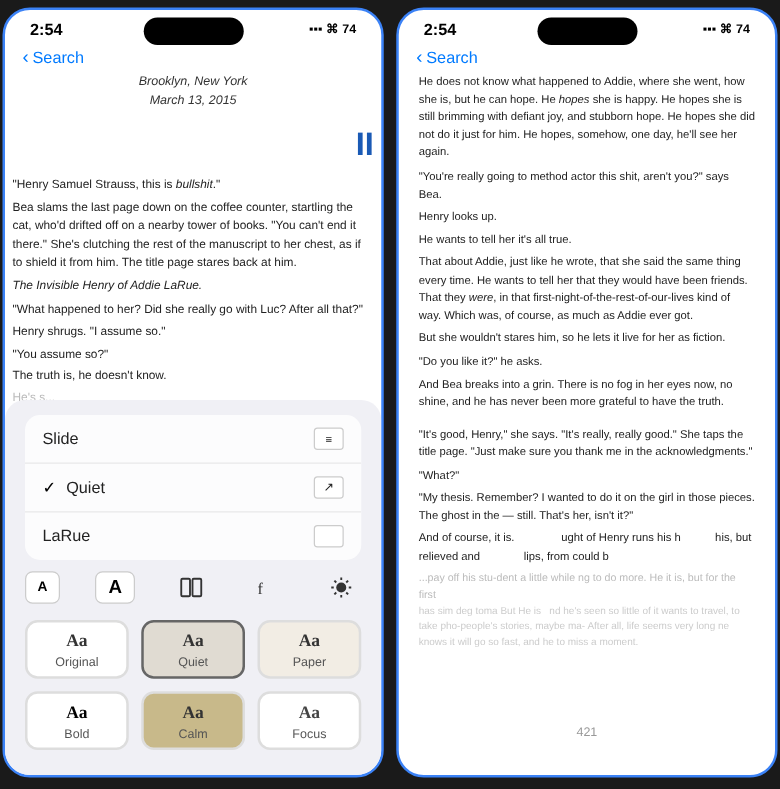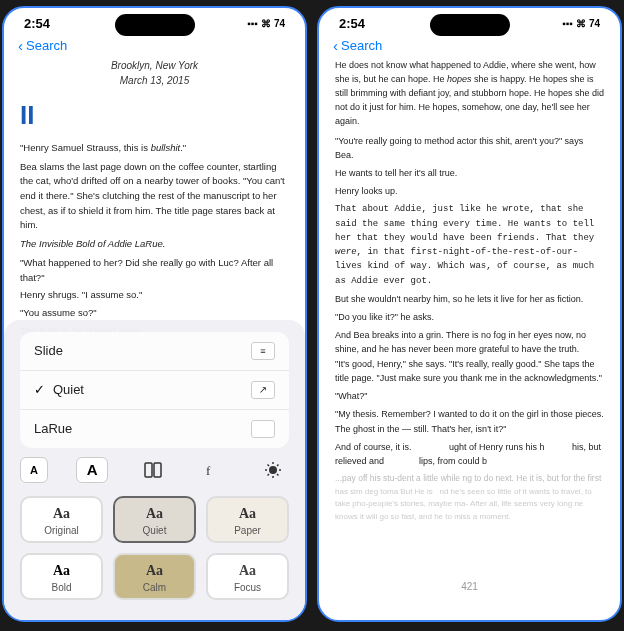--- a/index.html
+++ b/index.html
@@ -61,36 +61,36 @@
     .back-btn {
       color: #007aff;
       display: flex;
       align-items: center;
       gap: 3px;
       font-size: 13px;
     }
     .back-chevron { font-size: 15px; }
     
     .book-content {
-      padding: 0 16px;
+      padding: 0 6px;
       font-size: 9.5px;
       line-height: 1.55;
       color: #222;
       flex: 1;
       overflow: hidden;
     }
     .book-header {
       text-align: center;
       font-style: italic;
       font-size: 10px;
       margin-bottom: 6px;
       color: #333;
     }
     .chapter-num {
-      text-align: left;
+      text-align: right;
       font-size: 26px;
       font-weight: 700;
       color: #1a5ab5;
       margin-bottom: 6px;
     }
     
     .bottom-panel {
       position: absolute;
       bottom: 0;
       left: 0;
@@ -223,21 +223,21 @@
     </div>
 
     <div class="book-content">
       <div class="book-header">
         <span>Brooklyn, New York</span><br>
         <span>March 13, 2015</span>
       </div>
       <div class="chapter-num">II</div>
       <p style="margin-bottom:4px;font-size:9.5px;">"Henry Samuel Strauss, this is <em>bullshit</em>."</p>
       <p style="margin-bottom:4px;font-size:9.5px;">Bea slams the last page down on the coffee counter, startling the cat, who'd drifted off on a nearby tower of books. "You can't end it there." She's clutching the rest of the manuscript to her chest, as if to shield it from him. The title page stares back at him.</p>
-      <p style="margin-bottom:4px;font-size:9.5px;font-style:italic;">The Invisible Bold of Addie LaRue.</p>
+      <p style="margin-bottom:4px;font-size:9.5px;font-style:italic;">The Invisible Henry of Addie LaRue.</p>
       <p style="margin-bottom:3px;font-size:9.5px;">"What happened to her? Did she really go with Luc? After all that?"</p>
       <p style="margin-bottom:3px;font-size:9.5px;">Henry shrugs. "I assume so."</p>
       <p style="margin-bottom:3px;font-size:9.5px;">"You assume so?"</p>
       <p style="margin-bottom:3px;font-size:9.5px;">The truth is, he doesn't know.</p>
       <p style="font-size:9.5px;color:#bbb;">He's s...</p>
     </div>
 
     <div class="bottom-panel">
 
       <div class="slide-options">
@@ -330,28 +330,28 @@
     <div class="nav-bar">
       <div class="back-btn">
         <span class="back-chevron">‹</span>
         <span>Search</span>
       </div>
     </div>
 
     <div class="right-phone-content" style="font-size:9px;line-height:1.58;padding:0 16px;">
       <p style="margin-bottom:5px;">He does not know what happened to Addie, where she went, how she is, but he can hope. He <em>hopes</em> she is happy. He hopes she is still brimming with defiant joy, and stubborn hope. He hopes she did not do it just for him. He hopes, somehow, one day, he'll see her again.</p>
       <p style="margin-bottom:4px;">"You're really going to method actor this shit, aren't you?" says Bea.</p>
+      <p style="margin-bottom:4px;">Henry looks up.</p>
       <p style="margin-bottom:4px;">He wants to tell her it's all true.</p>
-      <p style="margin-bottom:4px;">Henry looks up.</p>
-      <p style="margin-bottom:4px;font-family:Liberation Mono, monospace;">That about Addie, just like he wrote, that she said the same thing every time. He wants to tell her that they would have been friends. That they <em>were</em>, in that first-night-of-the-rest-of-our-lives kind of way. Which was, of course, as much as Addie ever got.</p>
-      <p style="margin-bottom:4px;">But she wouldn't nearby him, so he lets it live for her as fiction.</p>
+      <p style="margin-bottom:4px;">That about Addie, just like he wrote, that she said the same thing every time. He wants to tell her that they would have been friends. That they <em>were</em>, in that first-night-of-the-rest-of-our-lives kind of way. Which was, of course, as much as Addie ever got.</p>
+      <p style="margin-bottom:4px;">But she wouldn't stares him, so he lets it live for her as fiction.</p>
       <p style="margin-bottom:4px;">"Do you like it?" he asks.</p>
-      <p style="margin-bottom:0;">And Bea breaks into a grin. There is no fog in her eyes now, no shine, and he has never been more grateful to have the truth.</p>
+      <p style="margin-bottom:12px;">And Bea breaks into a grin. There is no fog in her eyes now, no shine, and he has never been more grateful to have the truth.</p>
       <p style="margin-bottom:4px;">"It's good, Henry," she says. "It's really, really good." She taps the title page. "Just make sure you thank me in the acknowledgments."</p>
       <p style="margin-bottom:4px;">"What?"</p>
       <p style="margin-bottom:4px;">"My thesis. Remember? I wanted to do it on the girl in those pieces. The ghost in the — still. That's her, isn't it?"</p>
       <p style="margin-bottom:4px;">And of course, it is. &nbsp;&nbsp;&nbsp;&nbsp;&nbsp;&nbsp;&nbsp;&nbsp;&nbsp;&nbsp;&nbsp;&nbsp;&nbsp;&nbsp;ught of Henry runs his h&nbsp;&nbsp;&nbsp;&nbsp;&nbsp;&nbsp;&nbsp;&nbsp;&nbsp;&nbsp;&nbsp;his, but relieved and &nbsp;&nbsp;&nbsp;&nbsp;&nbsp;&nbsp;&nbsp;&nbsp;&nbsp;&nbsp;&nbsp;&nbsp;&nbsp;lips, from could b</p>
-      <p style="color:#bbb;font-size:8.5px;margin-top:2px;">...pay off his stu-dent a little while ng to do next. He it is, but for the first</p>
+      <p style="color:#bbb;font-size:8.5px;margin-top:2px;">...pay off his stu-dent a little while ng to do more. He it is, but for the first</p>
       <p style="color:#ccc;font-size:8px;">has sim deg toma But He is &nbsp;&nbsp;nd he's seen so little of it wants to travel, to take pho-people's stories, maybe ma- After all, life seems very long ne knows it will go so fast, and he to miss a moment.</p>
     </div>
     <div class="page-num" style="position:absolute;bottom:24px;width:100%;text-align:center;font-size:10px;color:#999;">421</div>
   </div>
 </div>
 
 </body></html>

